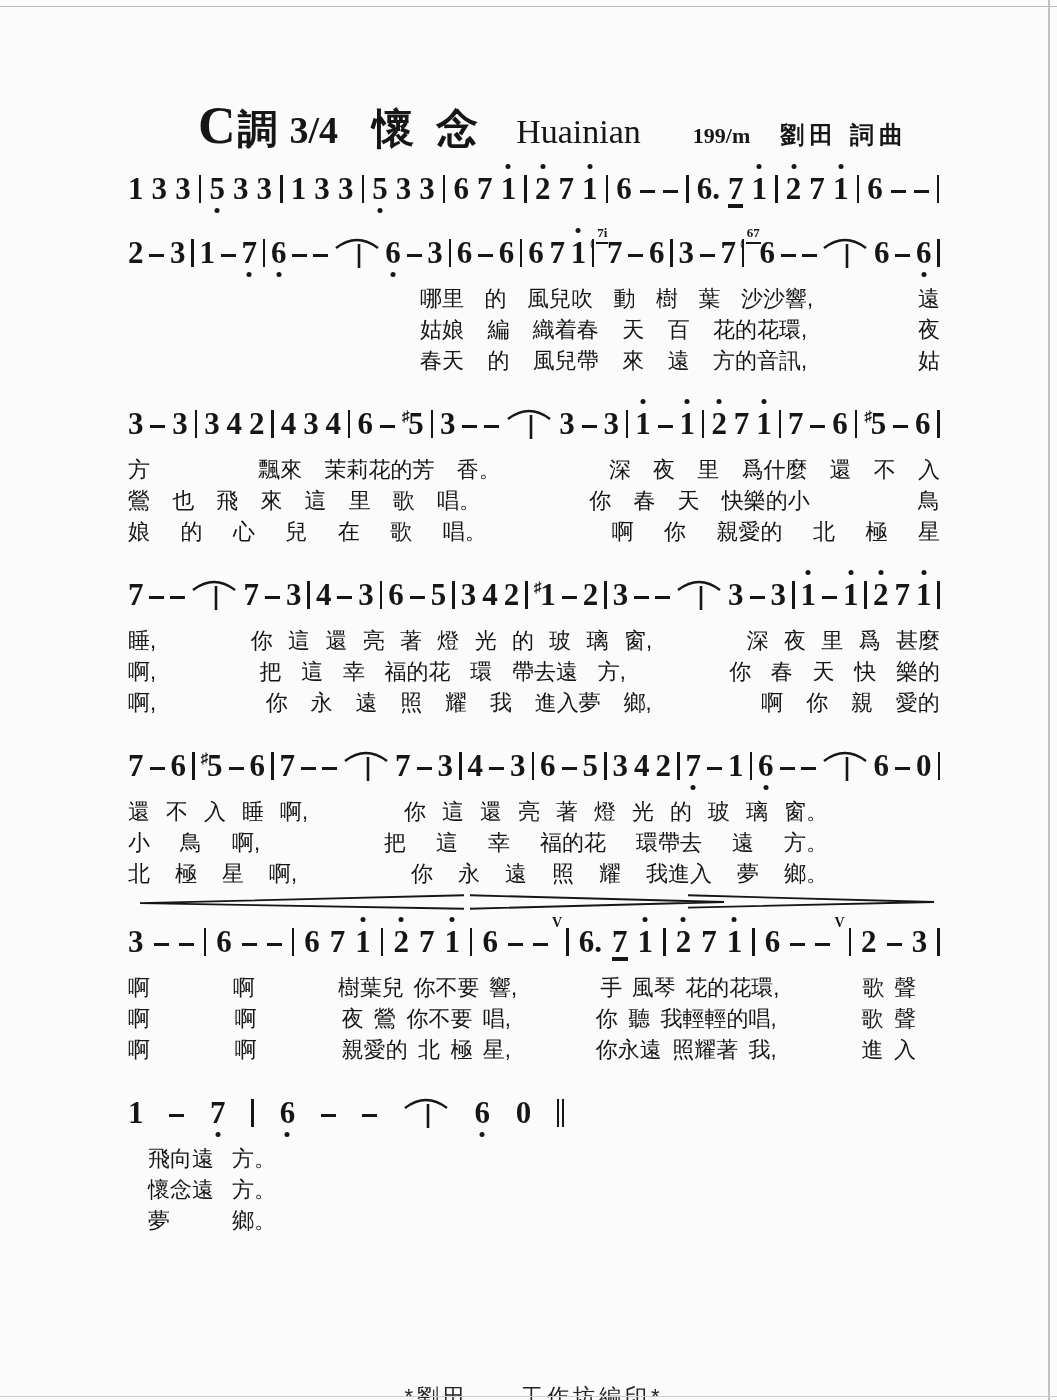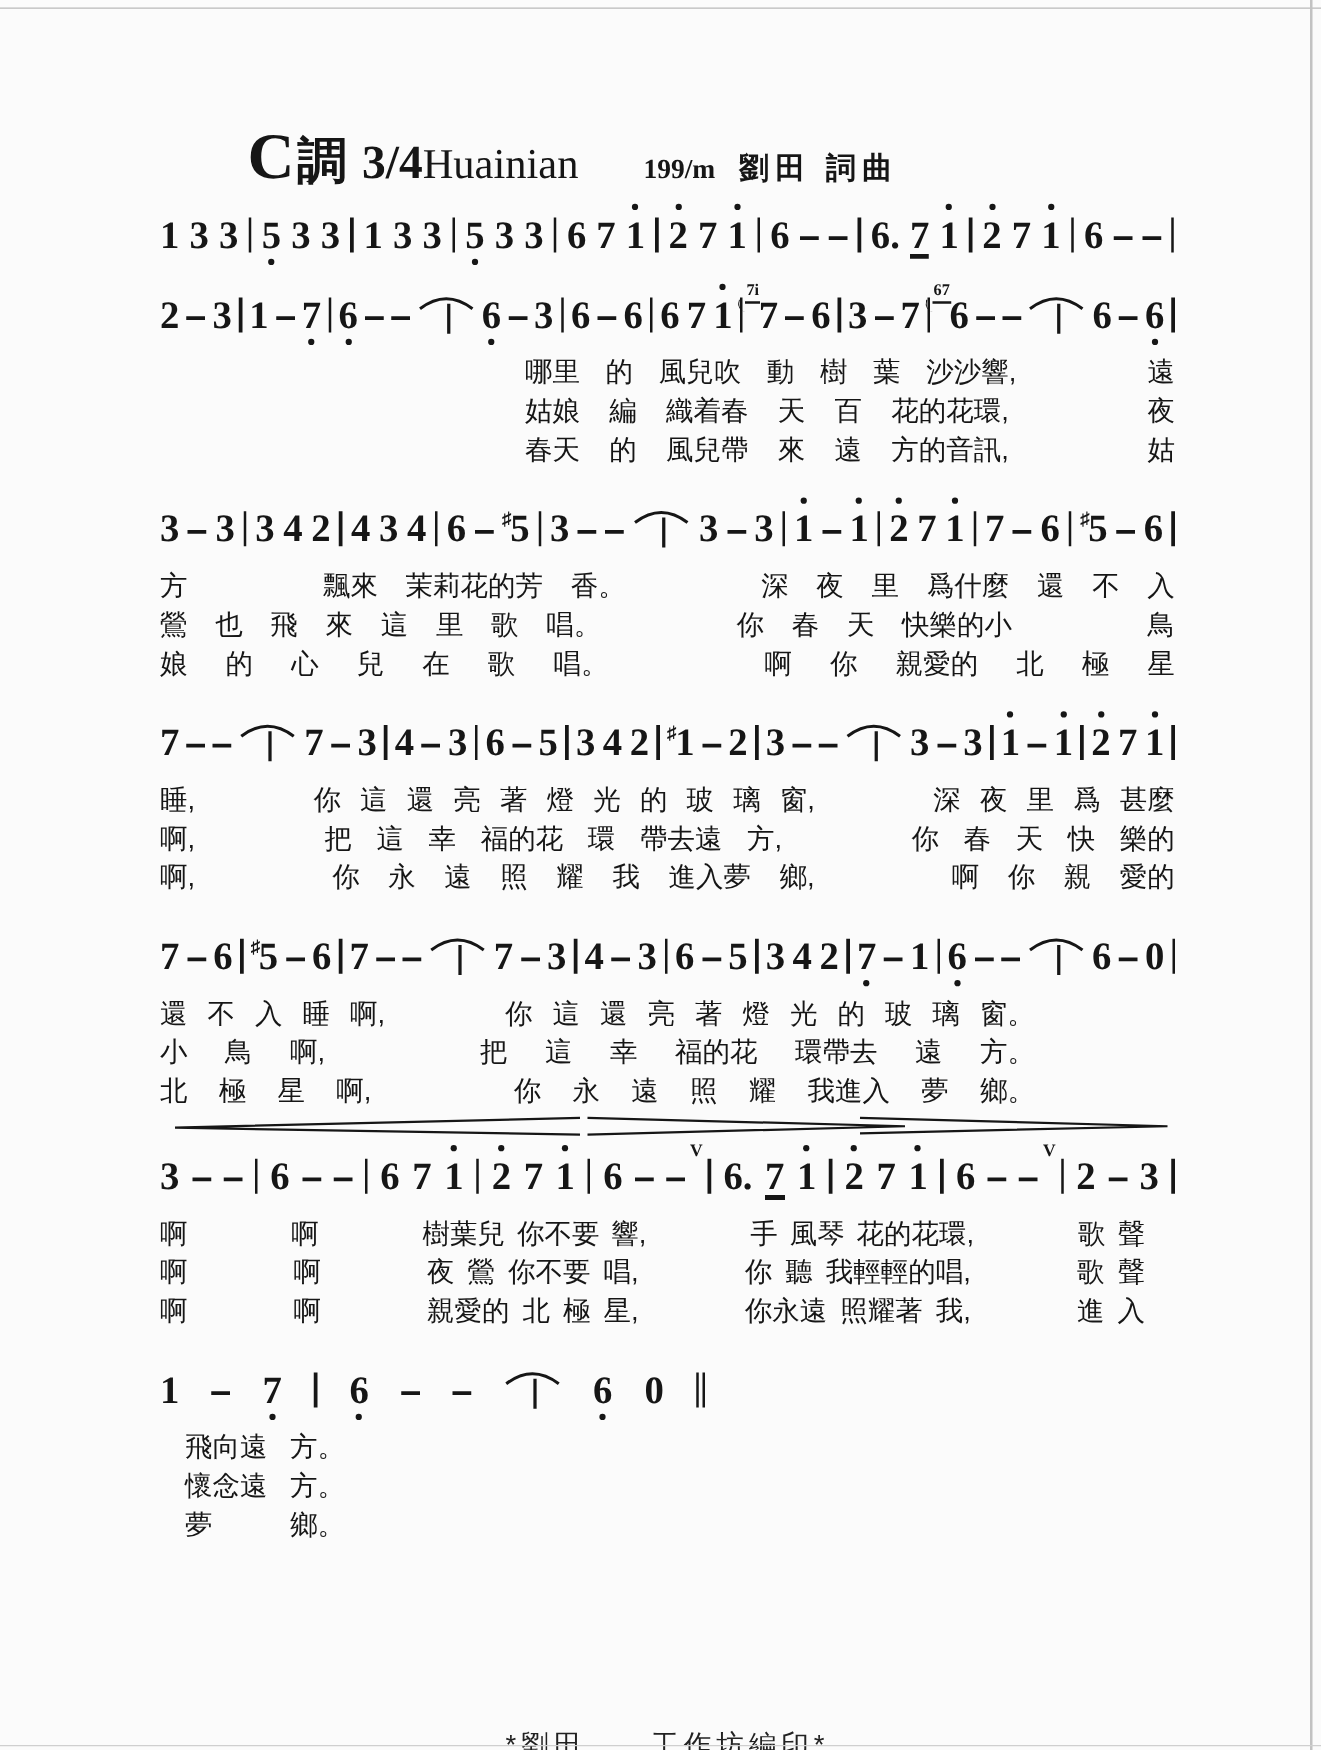--- a/index.html
+++ b/index.html
@@ -14,23 +14,23 @@
   .scan-bottom{bottom:3px;left:0;width:1057px;height:1px;background:#cfcfcf;}
 
   .sheet{padding:96px 117px 0 128px;width:812px;}
 
   
   .title-row{display:flex;align-items:baseline;margin:0 0 0 70px;white-space:nowrap;}
   .t-key-letter{font:700 52px "Liberation Serif",serif;}
   .t-key-char{font:700 40px "Liberation Sans",sans-serif;margin-left:2px;}
   .t-meter{font:700 38px "Liberation Serif",serif;margin-left:12px;}
   .t-title{font:700 42px "Liberation Sans",sans-serif;margin-left:34px;letter-spacing:22px;}
-  .t-roman{font:400 34px "Liberation Serif",serif;margin-left:0px;}
+  .t-roman{font:400 34px "Liberation Serif",serif;margin-left:16px;}
   .t-tempo{font:700 22px "Liberation Serif",serif;margin-left:52px;}
-  .t-credit{font:700 24px "Liberation Sans",sans-serif;margin-left:19px;letter-spacing:5px;}
+  .t-credit{font:700 24px "Liberation Sans",sans-serif;margin-left:30px;letter-spacing:5px;}
 
   
   .music-line{
     display:flex;justify-content:space-between;align-items:flex-end;
     width:100%;padding:16px 0 11px;position:relative;
   }
   .music-line.short{width:436px;}
   .note{position:relative;display:inline-block;line-height:1;}
   .digit{font:700 31px "Liberation Serif",serif;line-height:1;display:inline-block;}
   .digit.u{box-shadow:0 4px 0 0 #161616;}
@@ -80,20 +80,21 @@
 <div class="scan-edge scan-top"></div>
 <div class="scan-edge scan-right"></div>
 <div class="scan-edge scan-bottom"></div>
 
 <div class="sheet">
 
   <div class="title-row">
     <span class="t-key-letter">C</span>
       <span class="t-key-char">調</span>
     <span class="t-meter">3/4</span>
+    <span class="t-title">懷念</span>
     <span class="t-roman">Huainian</span>
     <span class="t-tempo">199/m</span>
     <span class="t-credit">劉田 詞曲</span>
   </div>
 
   <div class="music-line">
       <span class="note"><span class="digit">1</span></span>
       <span class="note"><span class="digit">3</span></span>
       <span class="note"><span class="digit">3</span></span>
       <span class="bar"></span>

